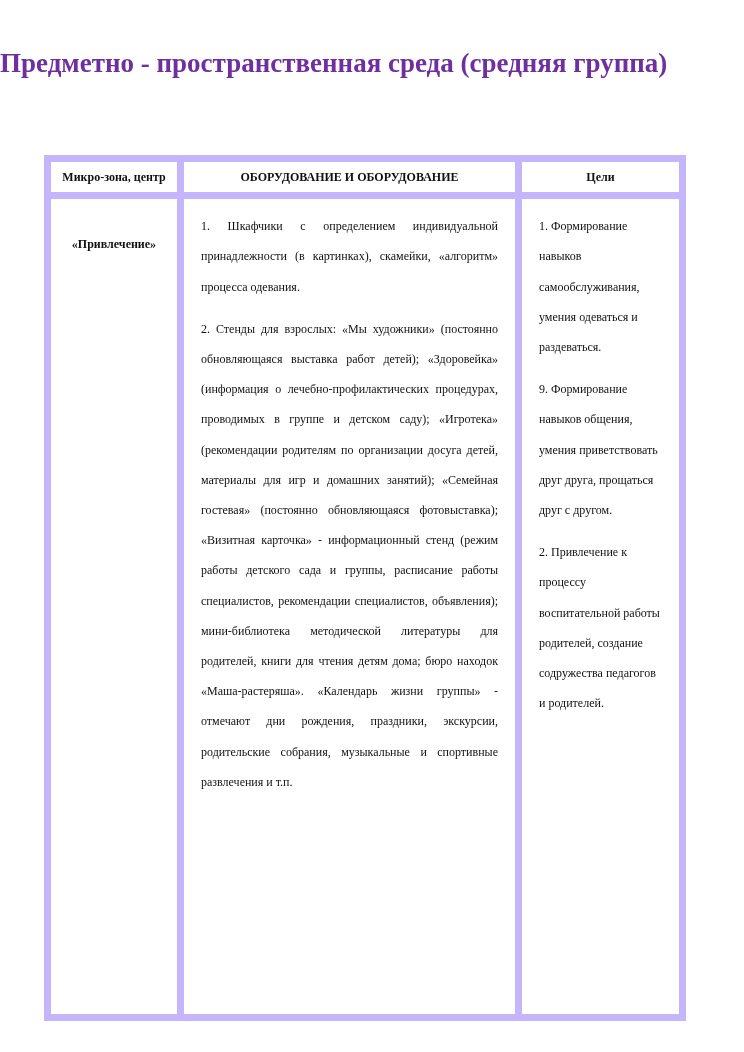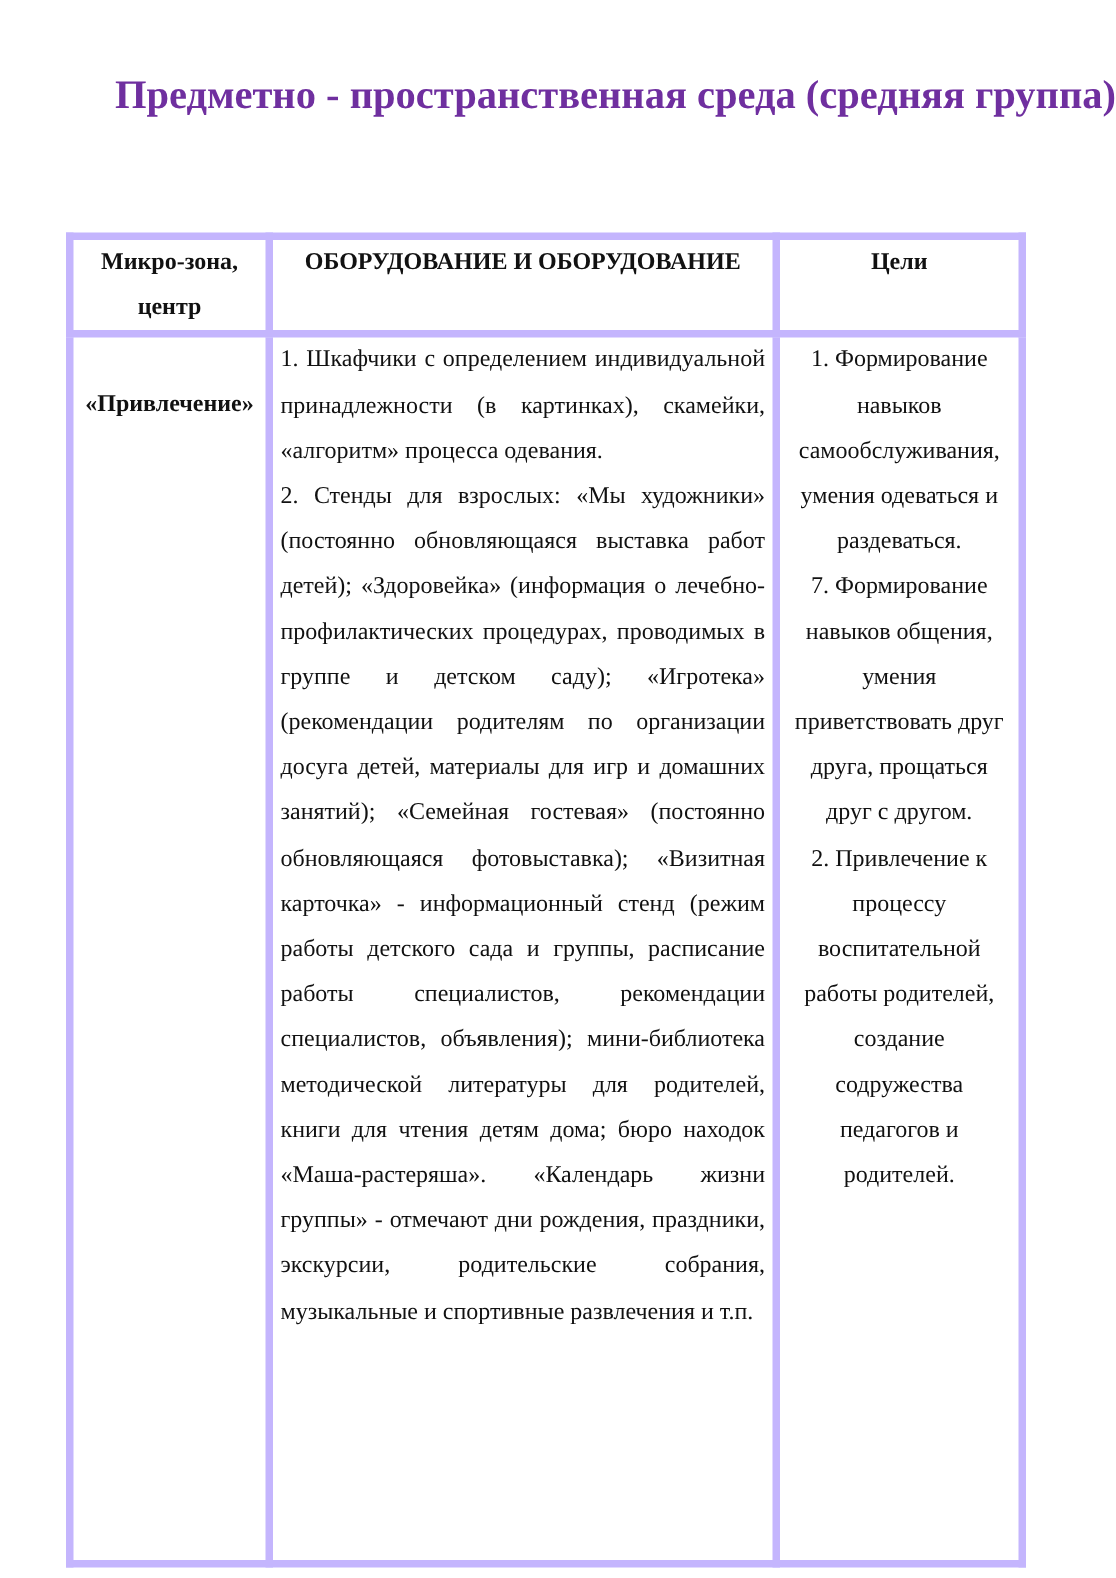--- a/index.html
+++ b/index.html
@@ -1,31 +1,31 @@
 <!DOCTYPE html>
 <html><head>
 <meta charset="utf-8">
 <style>
   html, body { margin: 0; padding: 0; background: #ffffff; }
   body { width: 744px; height: 1052px; position: relative; overflow: hidden;
          font-family: "Liberation Serif", "DejaVu Serif", serif; color: #111; }
-  .title { position: absolute; left: 0; top: 38px; width: 744px; text-align: right;
+  .title { position: absolute; left: 0; top: 38px; width: 744px; text-align: left;
            font-weight: bold; font-size: 27px; line-height: 50px; color: #6f2f9f; }
   table.grid { position: absolute; left: 44px; top: 155px; width: 635px;
                border-collapse: collapse; table-layout: fixed; }
-  table.grid td, table.grid th { border: 5px solid #c4b5fd; vertical-align: top;
-               font-size: 16px; line-height: 30.2px; padding: 0 5px; }
+  table.grid td, table.grid th { border: 7px solid #c4b5fd; vertical-align: top;
+               font-size: 12px; line-height: 30.2px; padding: 0 5px; }
   table.grid th { font-weight: bold; text-align: center; padding-top: 0; }
   .c1 { width: 133px; } .c2 { width: 338px; } .c3 { width: 164px; }
   .zone { font-weight: bold; text-align: center; padding-top: 30px !important; }
   .equip { text-align: justify; }
-  .equip p, .goals p { margin: 0; }
+  .equip p, .goals p { margin: 12px; }
   .equip p { text-align: justify; }
   .goals { text-align: left; }
-  tr.body-row td { height: 785px; text-align: center; }
+  tr.body-row td { height: 785px; }
 </style>
 </head>
 <body>
 
 <div class="title">Предметно - пространственная среда (средняя группа)</div>
 
 <table class="grid">
   <colgroup>
       <col class="c1">
       <col class="c2">
@@ -38,18 +38,18 @@
     <th>Цели</th>
   </tr>
   <tr class="body-row">
     <td class="zone">«Привлечение»</td>
     <td class="equip">
       <p>1. Шкафчики с определением индивидуальной принадлежности (в картинках), скамейки, «алгоритм» процесса одевания.</p>
       <p>2. Стенды для взрослых: «Мы художники» (постоянно обновляющаяся выставка работ детей); «Здоровейка» (информация о лечебно-профилактических процедурах, проводимых в группе и детском саду); «Игротека» (рекомендации родителям по организации досуга детей, материалы для игр и домашних занятий); «Семейная гостевая» (постоянно обновляющаяся фотовыставка); «Визитная карточка» - информационный стенд (режим работы детского сада и группы, расписание работы специалистов, рекомендации специалистов, объявления); мини-библиотека методической литературы для родителей, книги для чтения детям дома; бюро находок «Маша-растеряша». «Календарь жизни группы» - отмечают дни рождения, праздники, экскурсии, родительские собрания, музыкальные и спортивные развлечения и т.п.</p>
     </td>
     <td class="goals">
       <p>1. Формирование навыков самообслуживания, умения одеваться и раздеваться.</p>
-      <p>7. Формирование навыков общения, умения приветствовать друг друга, прощаться друг с другом.</p>
+      <p>9. Формирование навыков общения, умения приветствовать друг друга, прощаться друг с другом.</p>
       <p>2. Привлечение к процессу воспитательной работы родителей, создание содружества педагогов и родителей.</p>
     </td>
   </tr>
 </tbody>
   </table>
 
 </body></html>

